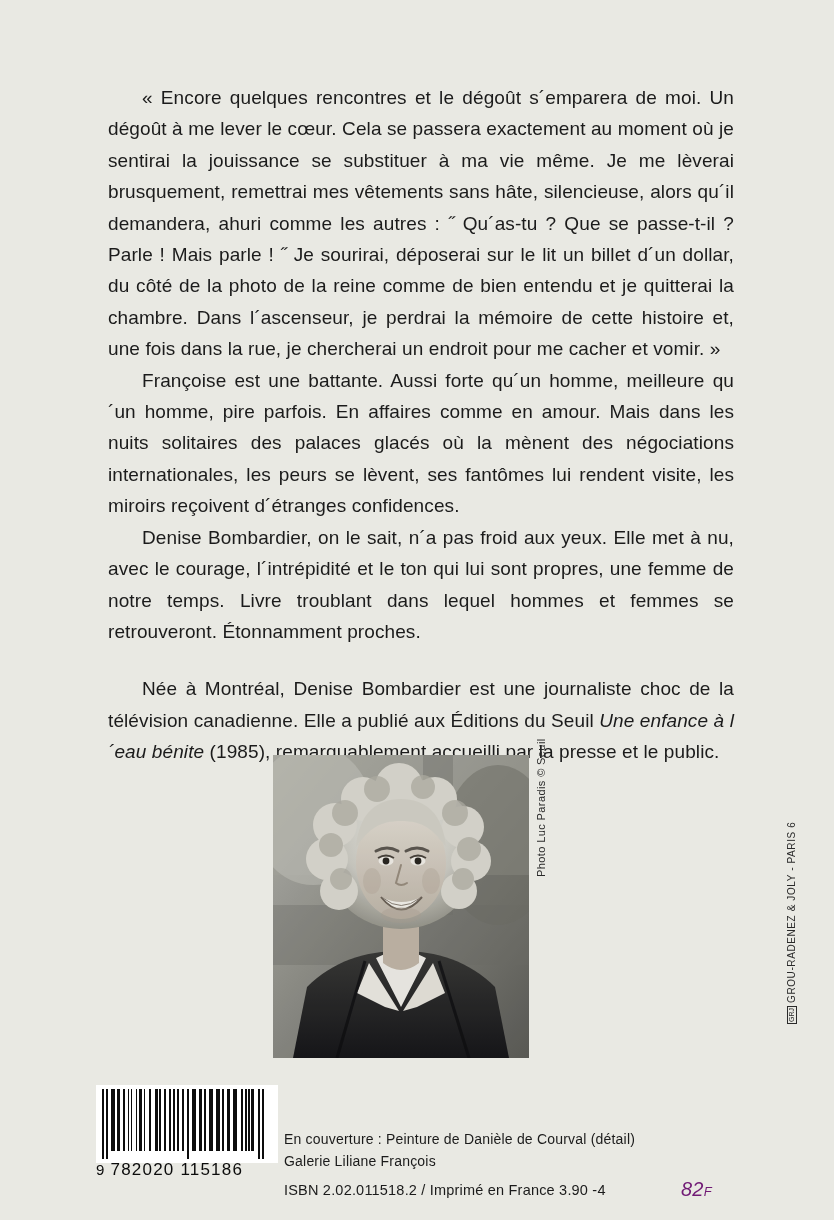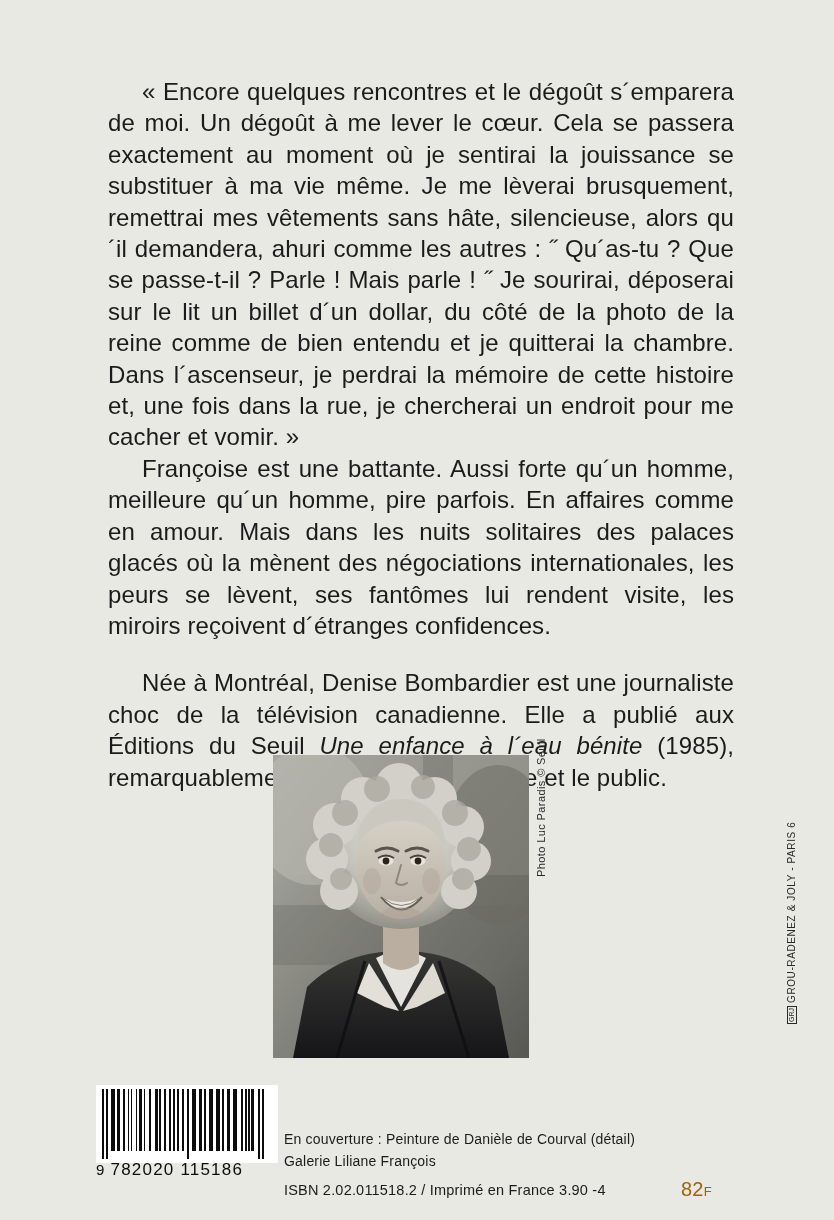--- a/index.html
+++ b/index.html
@@ -18,24 +18,24 @@
     width: 834px;
     height: 1220px;
     background: #e9e9e3;
     box-sizing: border-box;
   }
 
   
   .blurb {
     position: absolute;
     left: 108px;
-    top: 76px;
+    top: 82px;
     width: 626px;
     color: #1b1b1b;
-    font-size: 24px;
+    font-size: 19px;
     line-height: 31.4px;
     text-align: justify;
     letter-spacing: 0.1px;
   }
   .blurb p {
     margin: 0;
     text-indent: 34px;
   }
   .blurb p.gap {
     margin-top: 26px;
@@ -115,22 +115,23 @@
     top: 1182px;
     font-size: 14.5px;
     color: #1b1b1b;
     letter-spacing: 0.2px;
   }
   .price {
     position: absolute;
     left: 681px;
     top: 1178px;
     font-size: 20px;
-    color: #a16207;
+    color: #701a75;
     letter-spacing: 0.2px;
+    font-style: italic;
   }
   .price .cur {
     font-size: 13px;
   }
 
   
   .barcode {
     position: absolute;
     left: 96px;
     top: 1085px;
@@ -170,20 +171,21 @@
   }
 </style>
 </head>
 <body>
 
 <div class="page">
 
   <div class="blurb">
     <p>« Encore quelques rencontres et le dégoût s´emparera de moi. Un dégoût à me lever le cœur. Cela se passera exactement au moment où je sentirai la jouissance se substituer à ma vie même. Je me lèverai brusquement, remettrai mes vêtements sans hâte, silencieuse, alors qu´il demandera, ahuri comme les autres : ˝ Qu´as-tu ? Que se passe-t-il ? Parle ! Mais parle ! ˝ Je sourirai, déposerai sur le lit un billet d´un dollar, du côté de la photo de la reine comme de bien entendu et je quitterai la chambre. Dans l´ascenseur, je perdrai la mémoire de cette histoire et, une fois dans la rue, je chercherai un endroit pour me cacher et vomir. »</p>
     <p>Françoise est une battante. Aussi forte qu´un homme, meilleure qu´un homme, pire parfois. En affaires comme en amour. Mais dans les nuits solitaires des palaces glacés où la mènent des négociations internationales, les peurs se lèvent, ses fantômes lui rendent visite, les miroirs reçoivent d´étranges confidences.</p>
+    <p>Denise Bombardier, on le sait, n´a pas froid aux yeux. Elle met à nu, avec le courage, l´intrépidité et le ton qui lui sont propres, une femme de notre temps. Livre troublant dans lequel hommes et femmes se retrouveront. Étonnamment proches.</p>
     <p class="gap"><span>Née à Montréal, Denise Bombardier est une journaliste choc de la télévision canadienne. Elle a publié aux Éditions du Seuil </span><em>Une enfance à l´eau bénite</em><span> (1985), remarquablement accueilli par la presse et le public.</span></p>
   </div>
 
   <div class="photo-wrap">
     <div class="photo">
       <svg viewBox="0 0 256 303" preserveAspectRatio="none" aria-hidden="true">
         <defs>
           <linearGradient id="bgGrad" x1="0" y1="0" x2="1" y2="1">
             <stop offset="0%" stop-color="#b9b9b2"></stop>
             <stop offset="45%" stop-color="#8f8f88"></stop>

